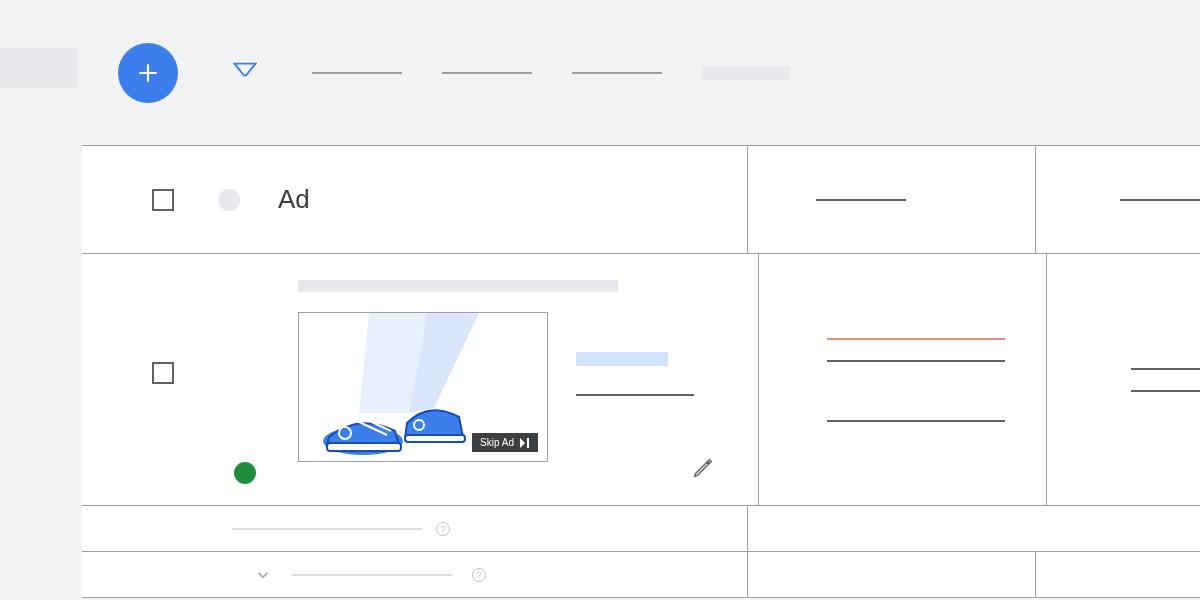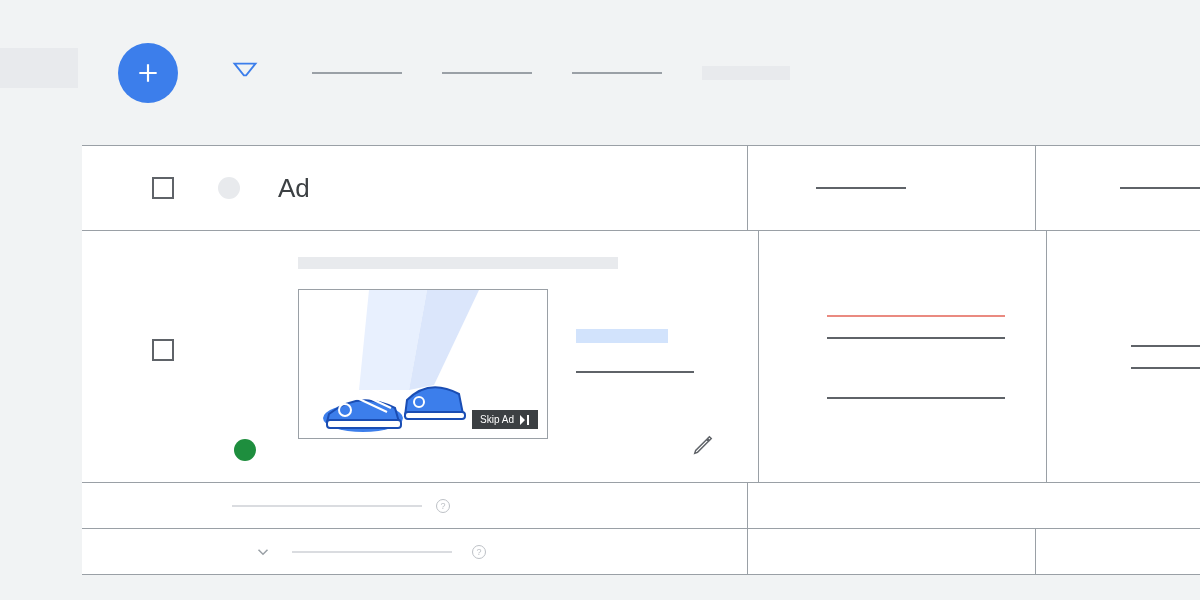--- a/index.html
+++ b/index.html
@@ -16,21 +16,21 @@
 .seg-wrap { display: flex; align-items: center; gap: 40px; }
 .seg-line { width: 90px; height: 2px; background: #9aa0a6; }
 .seg-block { width: 88px; height: 14px; background: #e8eaed; }
 
 .table { background: #fff; border-top: 1px solid #9aa0a6; }
 .row { display: flex; border-bottom: 1px solid #9aa0a6; }
 .cell-main { flex: 0 0 666px; border-right: 1px solid #9aa0a6; display: flex; align-items: center; padding: 0 0 0 70px; position: relative; }
 .cell-mid { flex: 0 0 288px; border-right: 1px solid #9aa0a6; padding: 0 0 0 68px; display: flex; flex-direction: column; justify-content: center; gap: 20px; }
 .cell-right { flex: 1; padding: 0 0 0 84px; display: flex; flex-direction: column; justify-content: center; gap: 20px; }
 
-.header-row { height: 85px; }
+.header-row { height: 108px; }
 .header-row .cell-main { gap: 30px; }
 .chk { width: 22px; height: 22px; border: 2px solid #5f6368; cursor: pointer; }
 .status-dot-grey { width: 22px; height: 22px; border-radius: 50%; background: #e8eaed; margin-left: 14px; }
 .hdr-title { font-size: 26px; font-weight: 500; color: #3c4043; margin-left: 8px; }
 .hdr-line { width: 90px; height: 2px; background: #5f6368; }
 
 .data-row { height: 252px; }
 .data-row .cell-main { align-items: flex-start; padding-top: 26px; }
 .status-dot-green { width: 22px; height: 22px; border-radius: 50%; background: #1e8e3e; margin-top: 100px; margin-left: 44px; position: absolute; left: 108px; top: 0; }
 .data-body { margin-left: 146px; width: 460px; }

